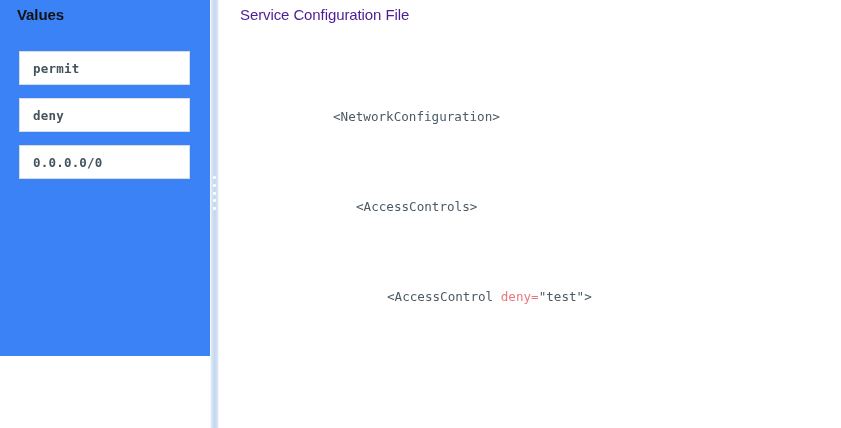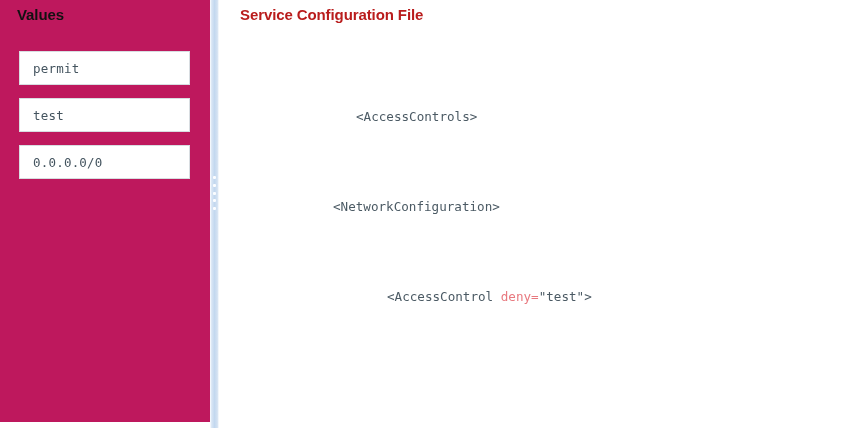--- a/index.html
+++ b/index.html
@@ -13,22 +13,22 @@
     position: relative;
     overflow: hidden;
     font-family: "Liberation Sans", sans-serif;
     -webkit-font-smoothing: antialiased;
   }
 
   
   #values-panel {
     position: absolute;
     left: 0; top: 0;
-    width: 210px; height: 422px;
-    background: #be185d;
+    width: 210px; height: 356px;
+    background: #3b82f6;
   }
   #values-title {
     position: absolute;
     left: 17px; top: 6px;
     font-size: 15px;
     font-weight: bold;
     color: #111111;
     letter-spacing: -0.1px;
   }
   #values-list {
@@ -44,20 +44,21 @@
     background: #ffffff;
     border: 1px solid #d8dde1;
     display: flex;
     align-items: center;
     padding-left: 13px;
     font-family: "DejaVu Sans Mono", monospace;
     font-size: 12.5px;
     color: #44545f;
     letter-spacing: 0.2px;
     cursor: grab;
+    font-weight: bold;
   }
 
   
   #splitter {
     position: absolute;
     left: 210px; top: 0;
     width: 9px; height: 428px;
     background: linear-gradient(to right,
         #ffffff 0%, #d9e6f5 18%, #c3d8ef 50%, #d4e2f2 82%, #ffffff 100%);
     cursor: col-resize;
@@ -82,22 +83,22 @@
     position: absolute;
     left: 219px; top: 0;
     width: 622px; height: 428px;
     background: #ffffff;
     overflow: hidden;
   }
   #xml-title {
     position: absolute;
     left: 21px; top: 6px;
     font-size: 15px;
-    font-weight: bold;
-    color: #b91c1c;
+    font-weight: normal;
+    color: #4c1d95;
     letter-spacing: -0.1px;
     white-space: nowrap;
   }
 
   #xml-body {
     position: absolute;
     left: 0; top: 36px;
     width: 622px;
     font-family: "DejaVu Sans Mono", monospace;
     font-size: 12.6px;
@@ -118,21 +119,21 @@
 </style>
 </head>
 <body>
 
 <div id="values-panel">
 
   <div id="values-title">Values</div>
 
   <div id="values-list">
     <div class="value-chip">permit</div>
-    <div class="value-chip">test</div>
+    <div class="value-chip">deny</div>
     <div class="value-chip">0.0.0.0/0</div>
   </div>
 </div>
 
 <div id="splitter">
   <div id="splitter-grip">
     <i></i>
       <i></i>
       <i></i>
       <i></i>
@@ -140,24 +141,24 @@
   </div>
 </div>
 
 <div id="xml-panel">
 
   <div id="xml-title">Service Configuration File</div>
 
   <div id="xml-body">
 
     
+    <div class="xml-line"><span style="display:inline-block;width:114px"></span><span class="tg">&lt;NetworkConfiguration&gt;</span></div>
+
+    
     <div class="xml-line"><span style="display:inline-block;width:137px"></span><span class="tg">&lt;AccessControls&gt;</span></div>
-
-    
-    <div class="xml-line"><span style="display:inline-block;width:114px"></span><span class="tg">&lt;NetworkConfiguration&gt;</span></div>
 
     
     <div class="xml-line"><span style="display:inline-block;width:168px"></span><span class="tg">&lt;AccessControl </span><span class="at">deny=</span><span class="av">"test"&gt;</span></div>
 
     <div class="xml-line" style="height:9px"></div>
 
     
     
 
     

